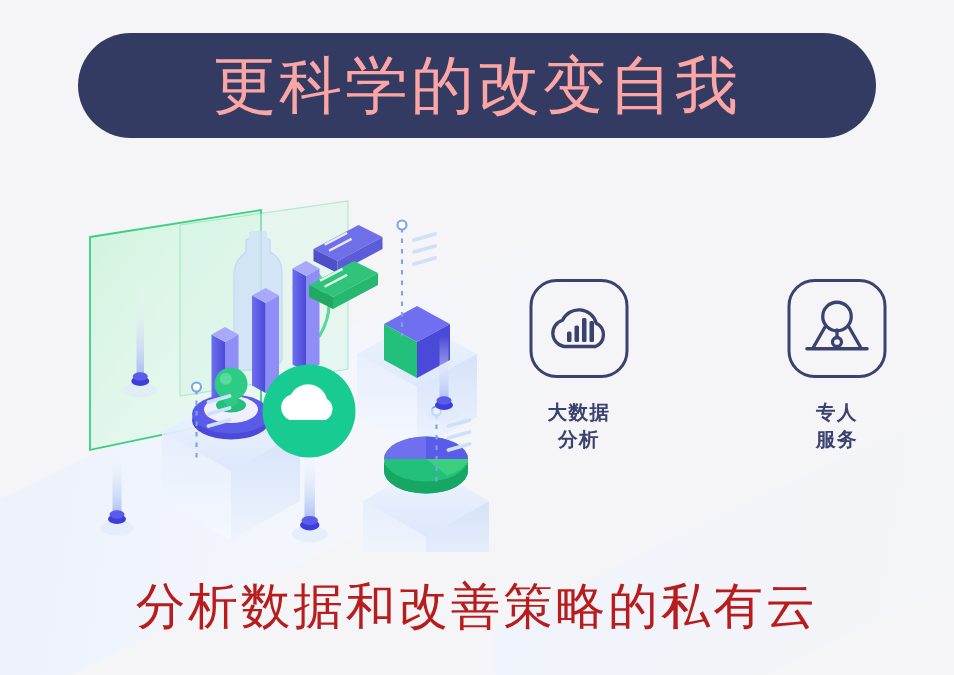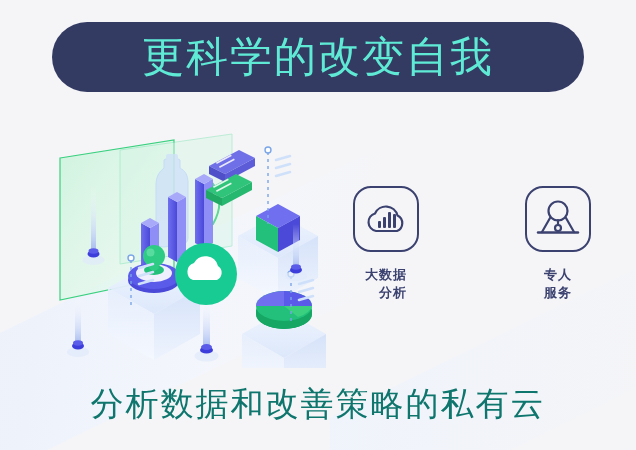--- a/index.html
+++ b/index.html
@@ -11,28 +11,28 @@
   }
   .stage{position:absolute;inset:0;width:636px;height:450px;}
 
   
   .banner{
     position:absolute;left:52px;top:22px;width:532px;height:70px;
     background:#343b63;border-radius:35px;
     display:flex;align-items:center;justify-content:center;
   }
   .banner-text{
-    color:#5eead4;font-size:42px;letter-spacing:2px;line-height:1;
+    color:#fca5a5;font-size:42px;letter-spacing:2px;line-height:1;
     font-weight:400;white-space:nowrap;
   }
 
   
   .tagline{
     position:absolute;left:0;top:382px;width:636px;text-align:center;
-    color:#0f766e;font-size:33px;letter-spacing:2px;white-space:nowrap;
+    color:#b91c1c;font-size:33px;letter-spacing:2px;white-space:nowrap;
   }
 
   
   .diag{position:absolute;pointer-events:none;}
   .diag1{
     left:-40px;top:250px;width:420px;height:140px;
     background:linear-gradient(100deg,#eaf0fb 0%,#f3f6fd 60%,#f5f5f7 100%);
     transform:skewY(-26deg);opacity:.85;
   }
   .diag2{
@@ -44,21 +44,21 @@
   
   .icons{position:absolute;left:352px;top:186px;width:240px;height:150px;
          display:flex;justify-content:space-between;}
   .icon-col{width:68px;display:flex;flex-direction:column;align-items:center;}
   .icon-frame{
     width:62px;height:62px;border:2px solid #3b4270;border-radius:18px;
     display:flex;align-items:center;justify-content:center;background:transparent;
   }
   .icon-label{
     margin-top:14px;color:#3b4270;font-size:13px;font-weight:bold;
-    line-height:18px;text-align:right;letter-spacing:1px;
+    line-height:18px;text-align:center;letter-spacing:1px;
   }
 
   
   .illus{position:absolute;left:46px;top:128px;width:300px;height:240px;}
   .illus svg{display:block;}
 </style>
 </head>
 <body>
 
 <div class="stage">

